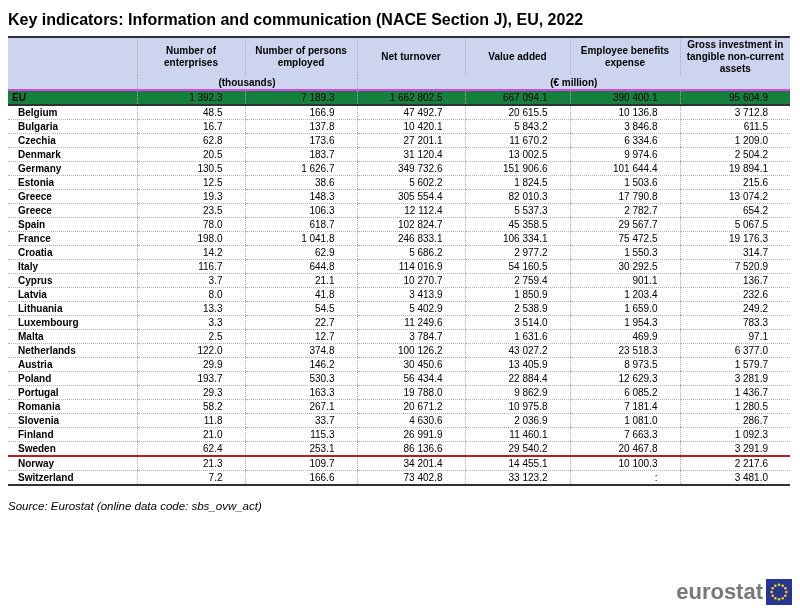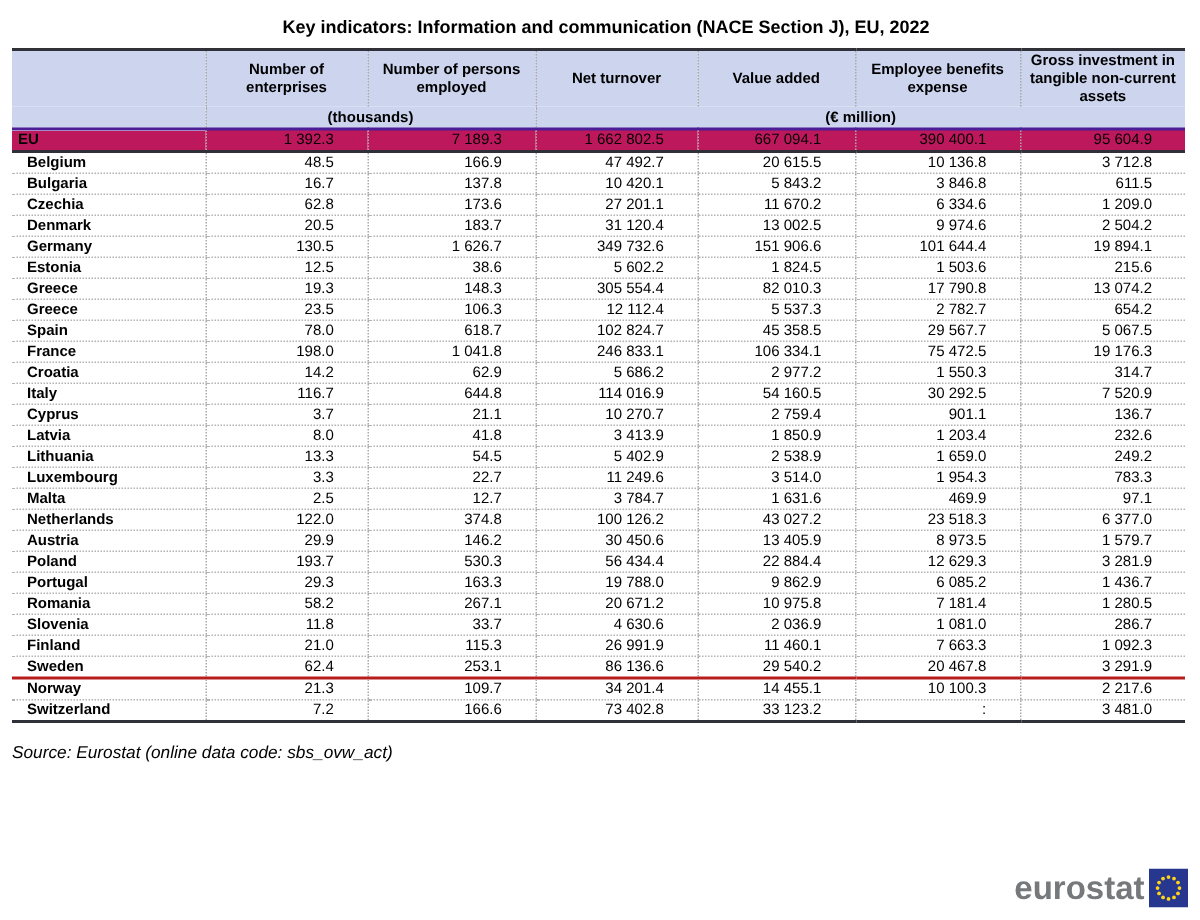--- a/index.html
+++ b/index.html
@@ -2,46 +2,45 @@
 <html><head>
 <meta charset="utf-8">
 <style>
   html,body{margin:0;padding:0;}
   body{
     width:800px;height:613px;position:relative;overflow:hidden;
     background:#ffffff;color:#000;
     font-family:"Liberation Sans",sans-serif;
   }
   .title{
-    font-size:12px;font-weight:bold;
+    font-size:16px;font-weight:bold;
     padding:11px 0 0 8px;
-    text-align:center;
   }
   table{
     border-collapse:collapse;table-layout:fixed;
     margin:7px 0 0 8px;width:782px;
     font-size:10px;
   }
   thead th{
     background:#cdd4ee;font-weight:bold;text-align:center;vertical-align:middle;
     padding:1px 2px;line-height:1.18;
   }
   thead tr.cols th{border-top:2px solid #303138;}
   thead th.vline, tbody td.vline{border-left:1px dotted #a9a9a9;}
   thead tr.units th{
     height:14px;padding:0;line-height:13px;
-    border-bottom:2px solid #4c1d95;
+    border-bottom:2px solid #d946ef;
   }
   tbody td{
     height:13px;line-height:12px;padding:0 2px;
     border-bottom:1px dotted #b3b3b3;
   }
   td.country{font-weight:bold;padding-left:10px;white-space:nowrap;overflow:hidden;}
   td.num{text-align:right;padding-right:22px;white-space:nowrap;}
-  tr.eu td{background:#be185d;border-top:2px solid #303138;border-bottom:2px solid #303138;}
+  tr.eu td{background:#15803d;border-top:2px solid #303138;border-bottom:2px solid #303138;}
   tr.eu td.country{padding-left:4px;}
   tr.group-start td{border-top:2px solid #b91c1c;}
   tbody tr:last-child td{border-bottom:2px solid #303138;}
   .footnotes{margin:12px 0 0 8px;font-size:11.5px;line-height:1.45;}
   .source{font-style:italic;}
   .logo{
     position:absolute;right:8px;bottom:8px;
     display:flex;align-items:center;gap:3px;
   }
   .logo-text{

